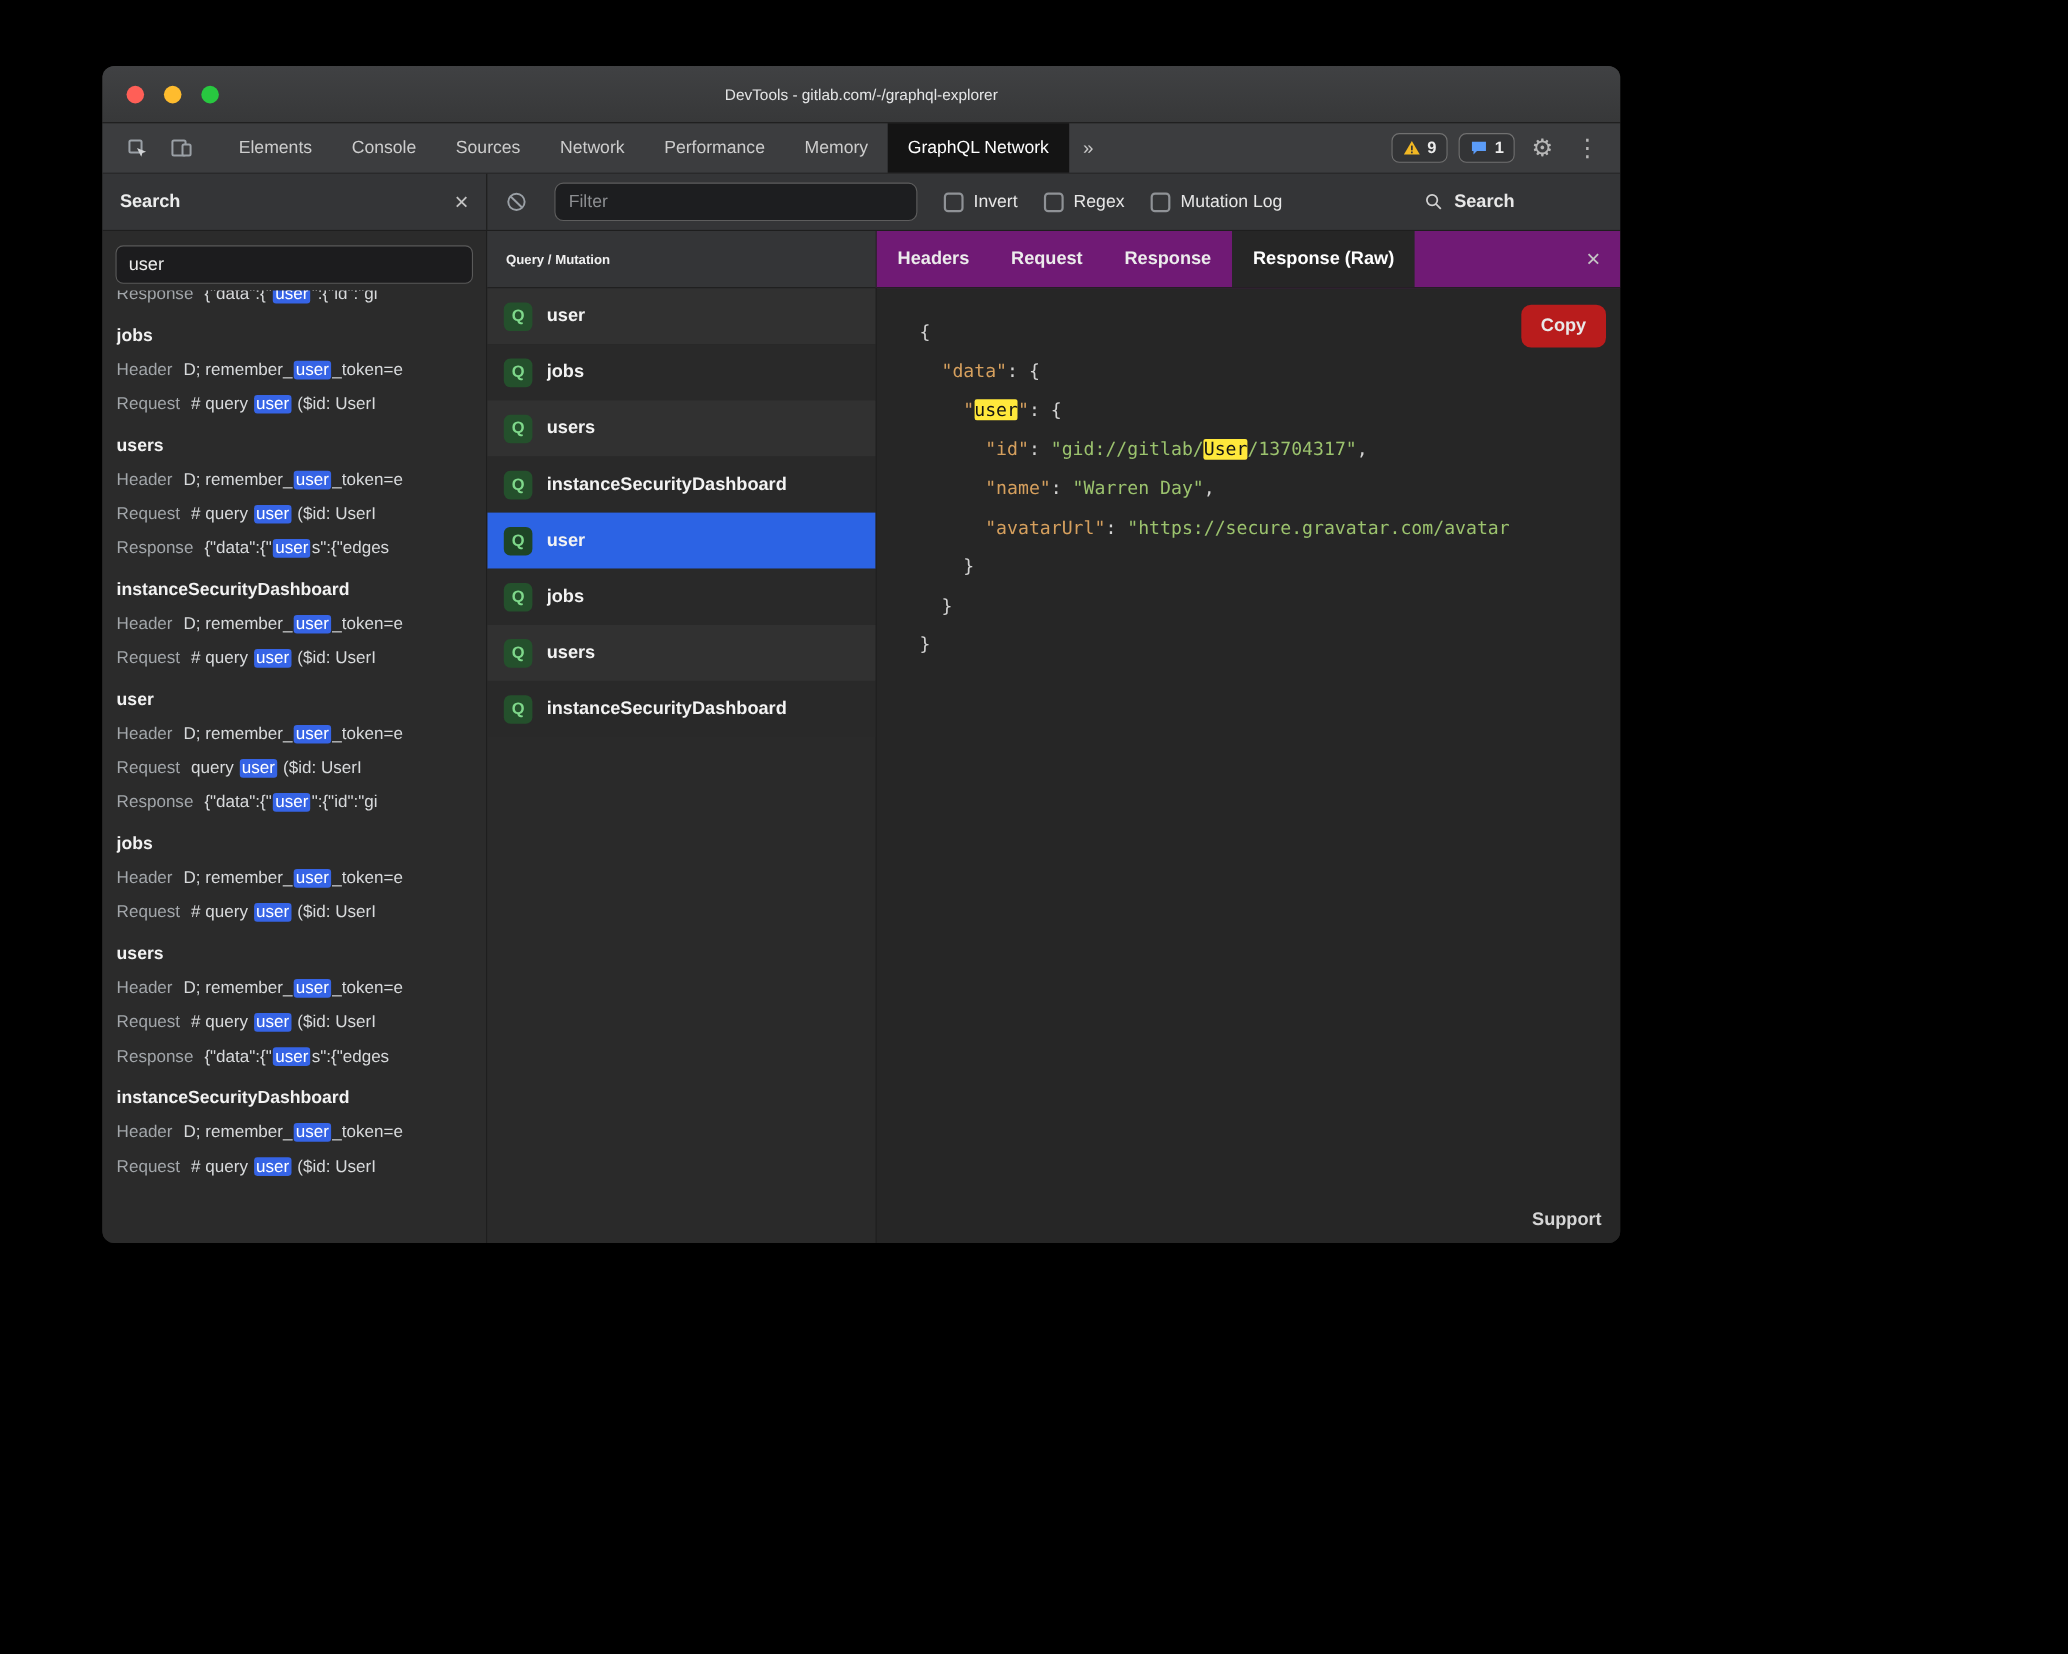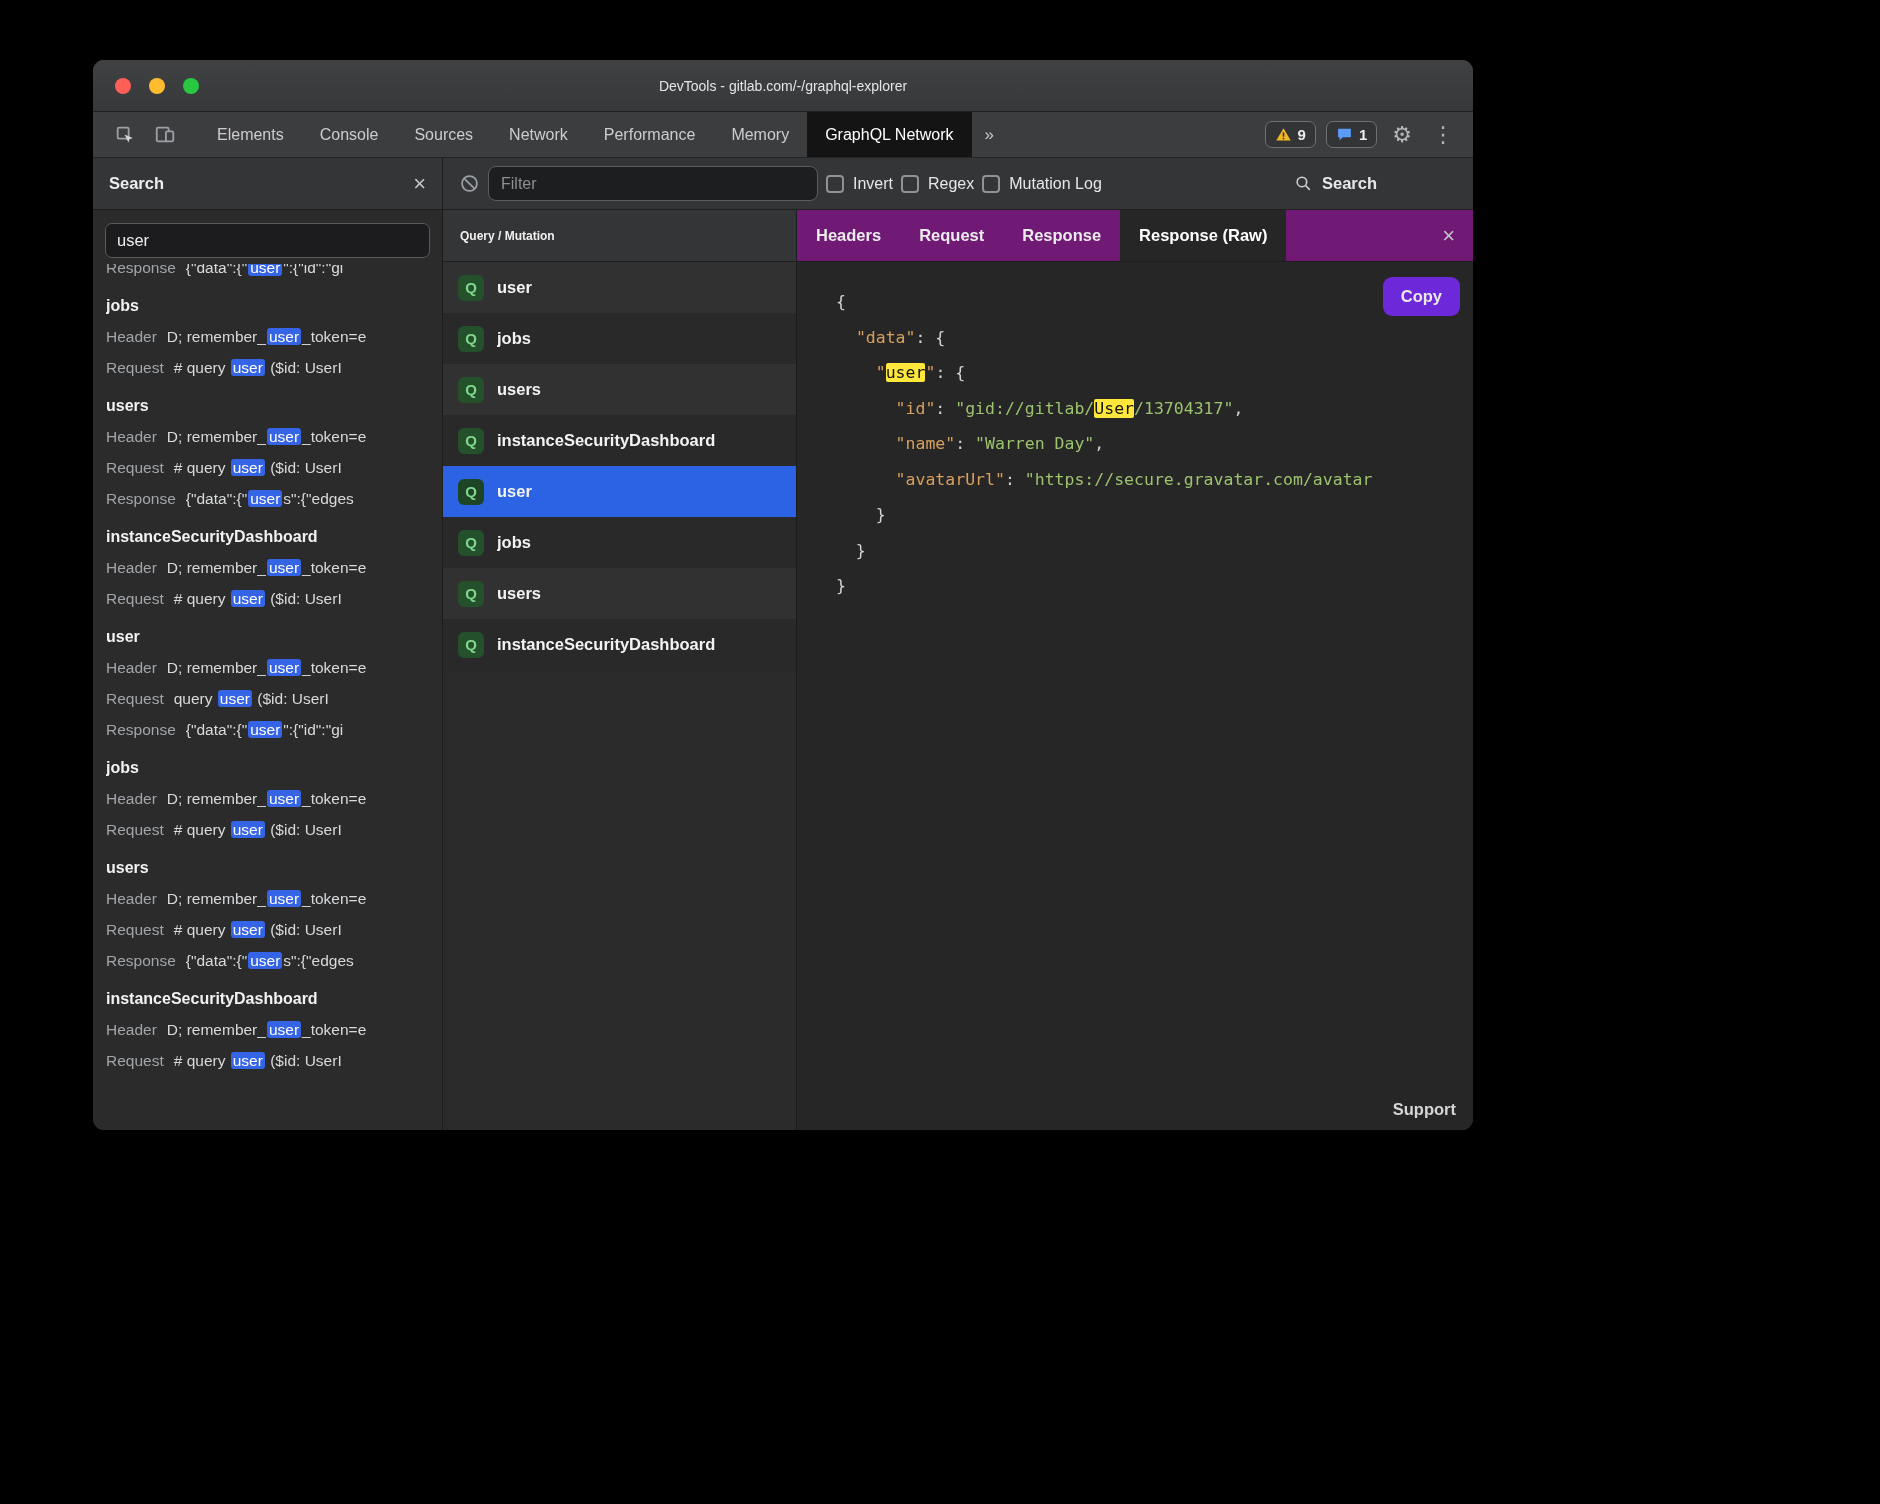--- a/index.html
+++ b/index.html
@@ -39,21 +39,21 @@
   .tb-spacer { flex:1; }
   .tb-right { display:flex; align-items:center; gap:10px; padding-right:14px; }
   .count-badge { display:flex; align-items:center; gap:6px; border:1px solid #707070; border-radius:7px; padding:4px 9px; color:#ececec; font-size:15px; font-weight:600; background:#333436; }
   .glyph-btn { color:#b6b6b6; font-size:22px; padding:0 5px; line-height:1; }
 
   
   .toolrow { height:52px; flex:none; display:flex; background:#343537; border-bottom:1px solid #1e1e1e; }
   .search-head { width:350px; flex:none; border-right:1px solid #1c1c1c; display:flex; align-items:center; padding:0 16px; }
   .search-head .ph-title { color:#eceded; font-weight:700; font-size:16.5px; }
   .close-x { margin-left:auto; color:#c4c4c4; font-size:22px; line-height:1; }
-  .filterbar { flex:1; display:flex; align-items:center; padding:0 16px; gap:8px; min-width:0; }
+  .filterbar { flex:1; display:flex; align-items:center; padding:0 16px; gap:24px; min-width:0; }
   .filter-input {
     width:330px; height:35px; background:#1d1e20; border:1px solid #5d5d5d; border-radius:8px;
     color:#e8e8e8; font-size:16px; padding:0 12px; outline:none;
   }
   .filter-input::placeholder { color:#8d8f92; }
   .cb { display:flex; align-items:center; gap:9px; color:#e7e7e7; font-size:16px; white-space:nowrap; }
   .cbbox { width:18px; height:18px; border:2px solid #8f9296; border-radius:4px; background:transparent; flex:none; }
   .searchctl { margin-left:auto; margin-right:80px; display:flex; align-items:center; gap:9px; color:#e7e7e7; font-size:16.5px; font-weight:600; }
 
   
@@ -92,21 +92,21 @@
   .dtab { display:flex; align-items:center; padding:0 19px; color:#ececec; font-weight:600; font-size:16.5px; white-space:nowrap; }
   .dtab.active { background:#262626; color:#ffffff; font-weight:700; }
   .d-close { margin-left:auto; display:flex; align-items:center; padding:0 18px; color:#c4c4c4; font-size:22px; }
   .d-body { flex:1; position:relative; overflow:hidden; padding:22px 0 0 39px; }
   .json { font-family:"DejaVu Sans Mono", monospace; font-size:16.5px; line-height:35.5px; white-space:pre; }
   .jline { white-space:pre; overflow:hidden; }
   .tok-p { color:#d2d2d2; }
   .tok-k { color:#d6a05e; }
   .tok-s { color:#9cc36e; }
   .jhl { background:#ffe83b; color:#141414; border-radius:2px; }
-  .copy-btn { position:absolute; top:15px; right:13px; background:#6d28d9; border-radius:9px; padding:10px 18px; color:#e9e9e9; font-weight:600; font-size:16.5px; }
+  .copy-btn { position:absolute; top:15px; right:13px; background:#b91c1c; border-radius:9px; padding:10px 18px; color:#e9e9e9; font-weight:600; font-size:16.5px; }
   .support { position:absolute; bottom:11px; right:17px; color:#d6d6d6; font-weight:700; font-size:16.5px; }
 
   svg { display:block; }
 </style>
 </head>
 <body>
 
 <div class="window">
 
   <div class="titlebar">

